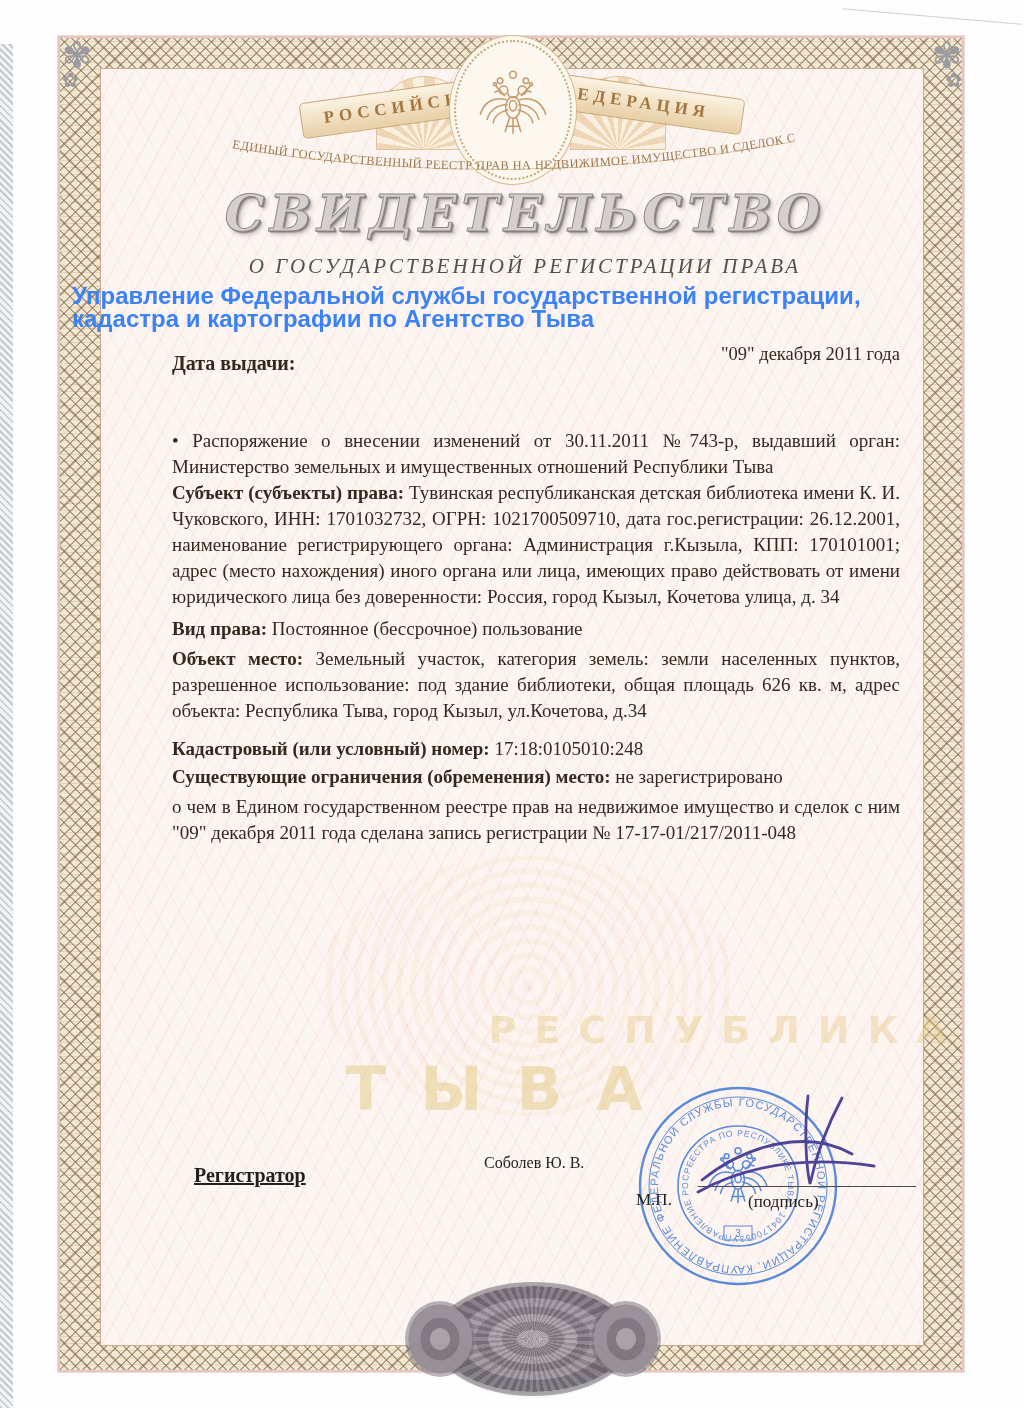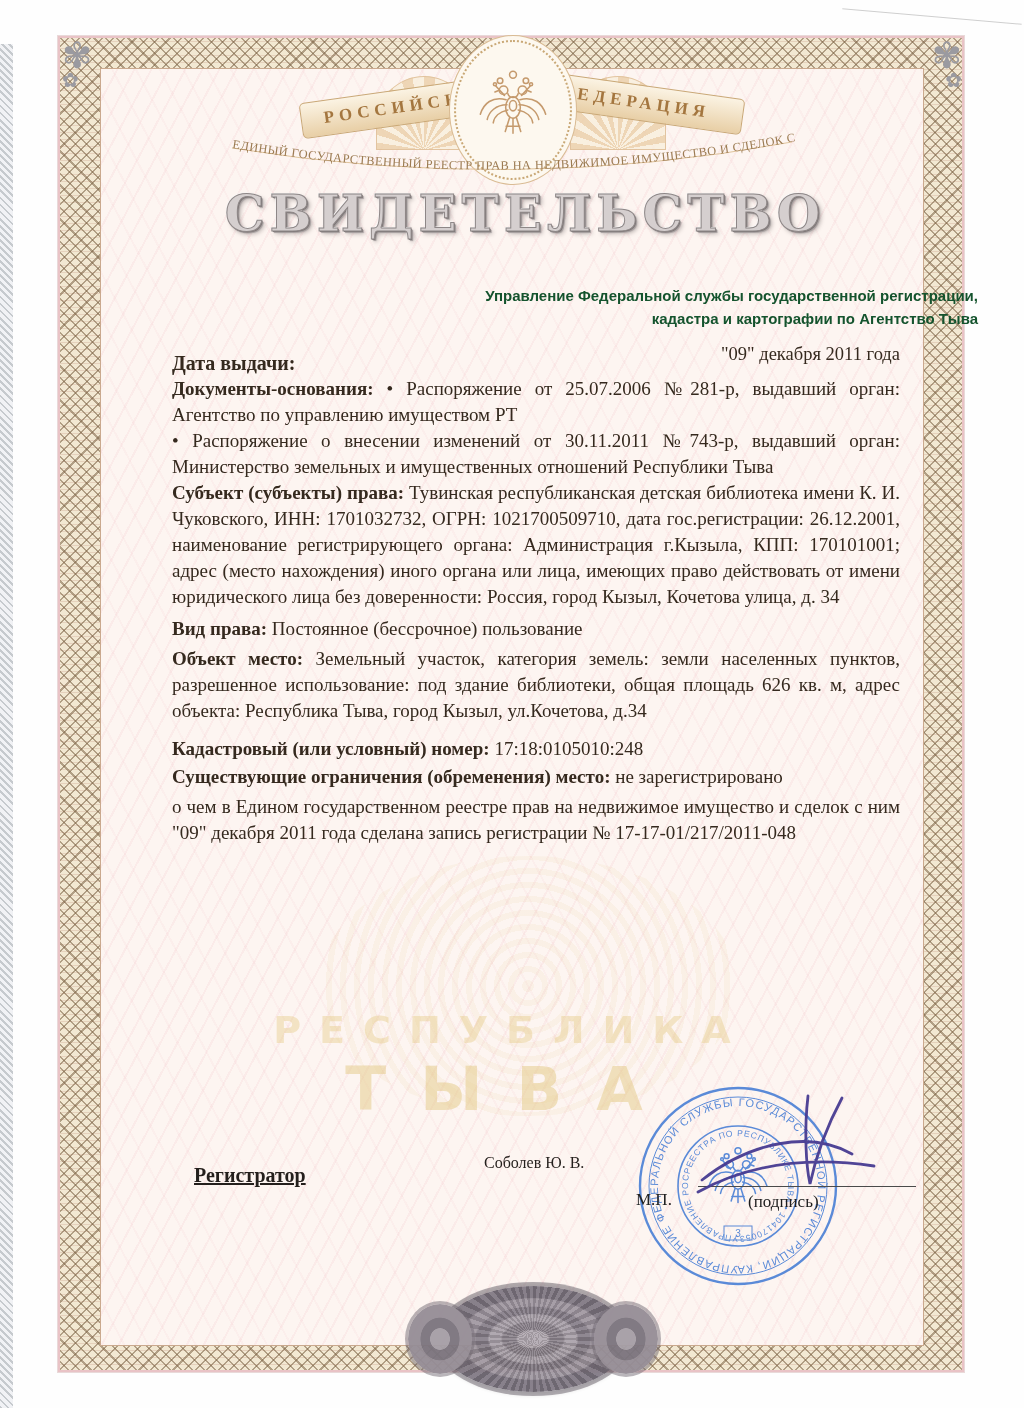--- a/index.html
+++ b/index.html
@@ -43,41 +43,41 @@
     background:linear-gradient(#fbf3e3,#e8cfa6);border:1px solid #c9a876;border-radius:5px;
     color:#a4763f;font-weight:bold;font-size:17px;letter-spacing:5px;font-family:"Liberation Serif",serif;}
   .ribbon.left{left:242px;top:52px;width:218px;transform:rotate(-8deg);}
   .ribbon.right{left:466px;top:48px;width:218px;transform:rotate(8deg);}
   .medallion{position:absolute;left:396px;top:4px;width:114px;height:136px;z-index:3;
     background:#fdf8ef;border:2px dotted #c9a876;border-radius:50%;
     box-shadow:0 0 0 4px #fdf8ef,0 0 0 5px #d9bb93;display:flex;align-items:center;justify-content:center;}
   .banner-svg{position:absolute;left:168px;top:96px;z-index:4;}
 
   .title{position:absolute;left:0;width:100%;text-align:center;transform:translateX(14px);
-    font-family:"DejaVu Serif","Liberation Serif",serif;font-weight:bold;}
+    font-family:"DejaVu Serif","Liberation Serif",serif;font-weight:bold;font-style:italic;}
   .title.main{top:148px;font-size:50px;letter-spacing:5px;color:#d5cfcf;
     -webkit-text-stroke:1px #8e8787;
     text-shadow:-1px -1px 0 #f7f5f5,1px 1px 0 #7d7676,2px 2px 1px #a59e9e,3px 3px 4px rgba(90,80,80,.4);}
   .title.sub{top:218px;font-size:21px;letter-spacing:3px;color:#55504d;font-weight:normal;
     font-family:"Liberation Serif",serif;}
-  .authority{position:absolute;top:248px;left:0;width:100%;text-align:right;transform:translateX(14px);
-    font-family:"Liberation Sans",sans-serif;font-weight:bold;font-size:15px;line-height:23px;color:#14532d;}
+  .authority{position:absolute;top:248px;left:0;width:100%;text-align:left;transform:translateX(14px);
+    font-family:"Liberation Sans",sans-serif;font-weight:bold;font-size:24px;line-height:23px;color:#3b82f6;}
 
   
   .para{position:absolute;left:114px;width:728px;font-size:19px;line-height:26px;color:#35291e;
     text-align:justify;}
   .line{position:absolute;left:114px;width:728px;font-size:19px;color:#35291e;white-space:nowrap;}
   .lbl{font-weight:bold;}
   .date-label{position:absolute;left:114px;top:316px;font-size:20px;font-weight:bold;color:#35291e;}
   .date-value{position:absolute;right:64px;top:308px;font-size:18.5px;color:#35291e;}
 
   
   .wm{position:absolute;left:0;width:100%;text-align:center;font-family:"DejaVu Sans",sans-serif;
     font-weight:bold;pointer-events:none;}
-  .wm.l1{top:972px;font-size:38px;letter-spacing:18px;color:rgba(228,202,134,.42);}
+  .wm.l1{top:972px;font-size:38px;letter-spacing:18px;color:rgba(228,202,134,.42);text-align:right;}
   .wm.l2{top:1018px;font-size:60px;letter-spacing:34px;color:rgba(228,202,134,.50);}
 
   
   .registrar{position:absolute;left:136px;top:1128px;font-size:20px;font-weight:bold;color:#241f1c;text-decoration:underline;}
   .registrar-name{position:absolute;left:426px;top:1118px;font-size:16px;color:#241f1c;}
   .mp{position:absolute;left:578px;top:1154px;font-size:17px;color:#222;z-index:7;}
   .sig-line{position:absolute;left:640px;top:1150px;width:218px;height:1px;background:#4a4a4a;z-index:6;}
   .sig-caption{position:absolute;left:690px;top:1156px;font-size:17px;color:#1d1d1d;z-index:7;}
   .stamp{position:absolute;left:574px;top:1044px;z-index:5;opacity:.92;}
   .signature{position:absolute;left:600px;top:1032px;z-index:8;}
@@ -146,32 +146,29 @@
       </svg>
     </div>
     <svg class="banner-svg" width="572" height="58">
       <path id="bannerPath" d="M6,16 Q286,62 566,10" fill="none" stroke="#e0c49c" stroke-width="1"></path>
       <text font-family="Liberation Serif, serif" font-size="12.4" fill="#9c7b52" letter-spacing="0.4">
         <textPath href="#bannerPath">ЕДИНЫЙ ГОСУДАРСТВЕННЫЙ РЕЕСТР ПРАВ НА НЕДВИЖИМОЕ ИМУЩЕСТВО И СДЕЛОК С НИМ</textPath>
       </text>
     </svg>
 
     <div class="title main">СВИДЕТЕЛЬСТВО</div>
+    <div class="title sub">О ГОСУДАРСТВЕННОЙ РЕГИСТРАЦИИ ПРАВА</div>
     <div class="authority">
       <div>Управление Федеральной службы государственной регистрации,</div>
       <div>кадастра и картографии по Агентство Тыва</div>
     </div>
 
     <div class="date-label">Дата выдачи:</div>
     <div class="date-value">"09" декабря 2011 года</div>
 
-    <div class="para" style="top:340px">
-      <span class="lbl">Документы-основания:</span>
-      <span>• Распоряжение от 25.07.2006 №281-р, выдавший орган: Агентство по управлению имуществом РТ</span>
-    </div>
     <div class="para" style="top:392px">
       <span>• Распоряжение о внесении изменений от 30.11.2011 №743-р, выдавший орган: Министерство земельных и имущественных отношений Республики Тыва</span>
     </div>
 
     <div class="para" style="top:444px">
       <span class="lbl">Субъект (субъекты) права:</span>
       <span>Тувинская республиканская детская библиотека имени К. И. Чуковского, ИНН: 1701032732, ОГРН: 1021700509710, дата гос.регистрации: 26.12.2001, наименование регистрирующего органа: Администрация г.Кызыла, КПП: 170101001; адрес (место нахождения) иного органа или лица, имеющих право действовать от имени юридического лица без доверенности: Россия, город Кызыл, Кочетова улица, д. 34</span>
     </div>
 
     <div class="line" style="top:582px">

